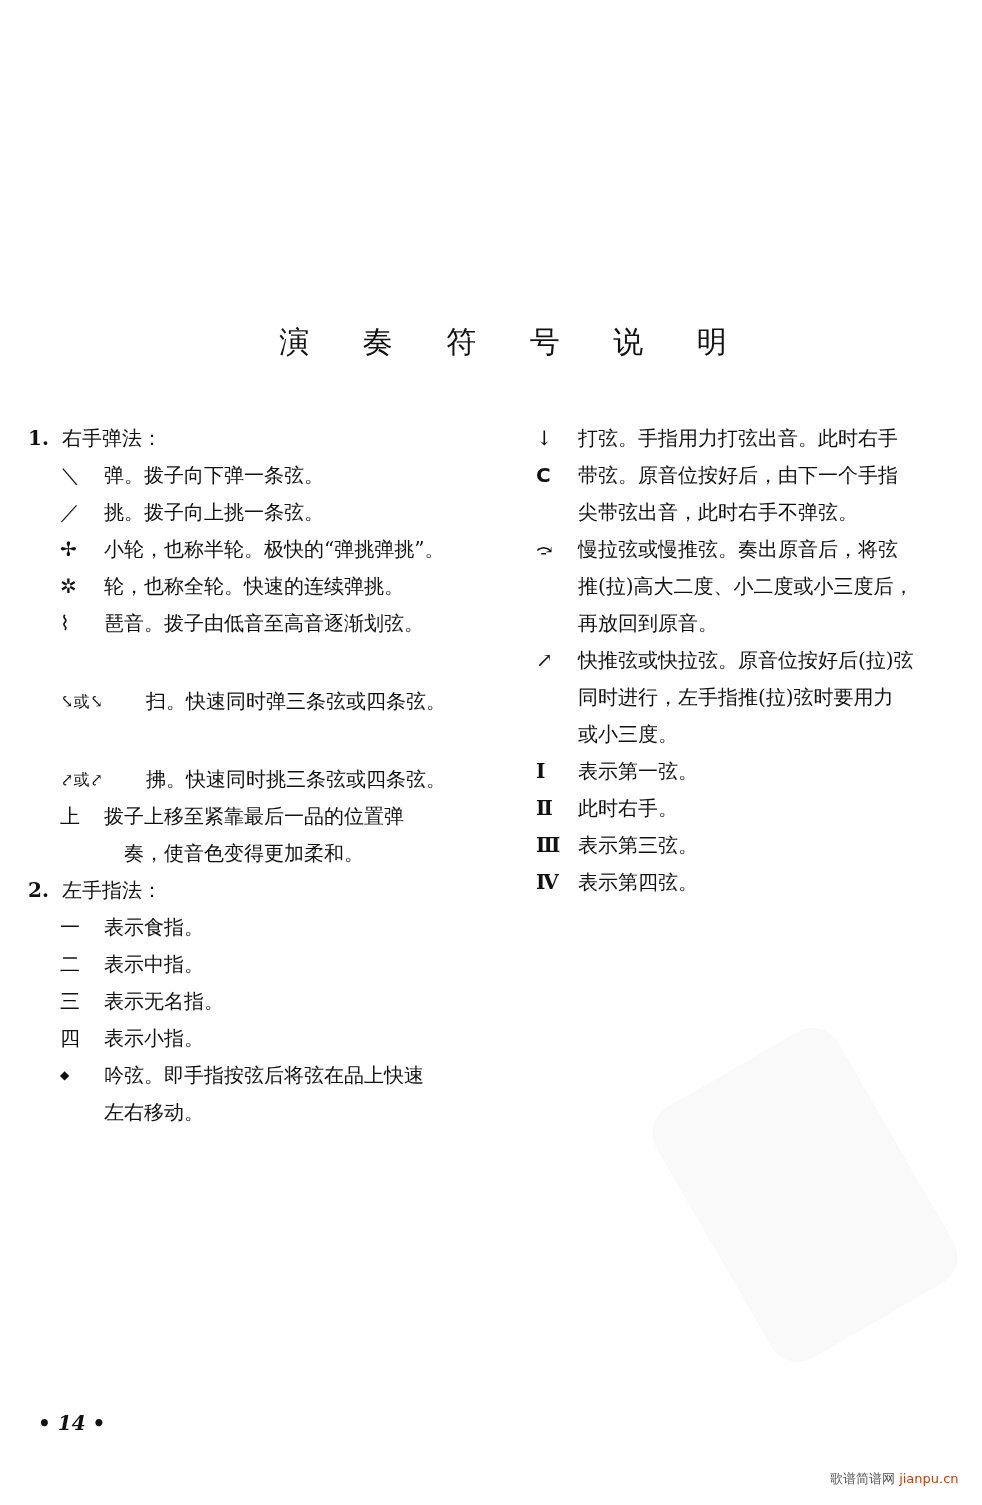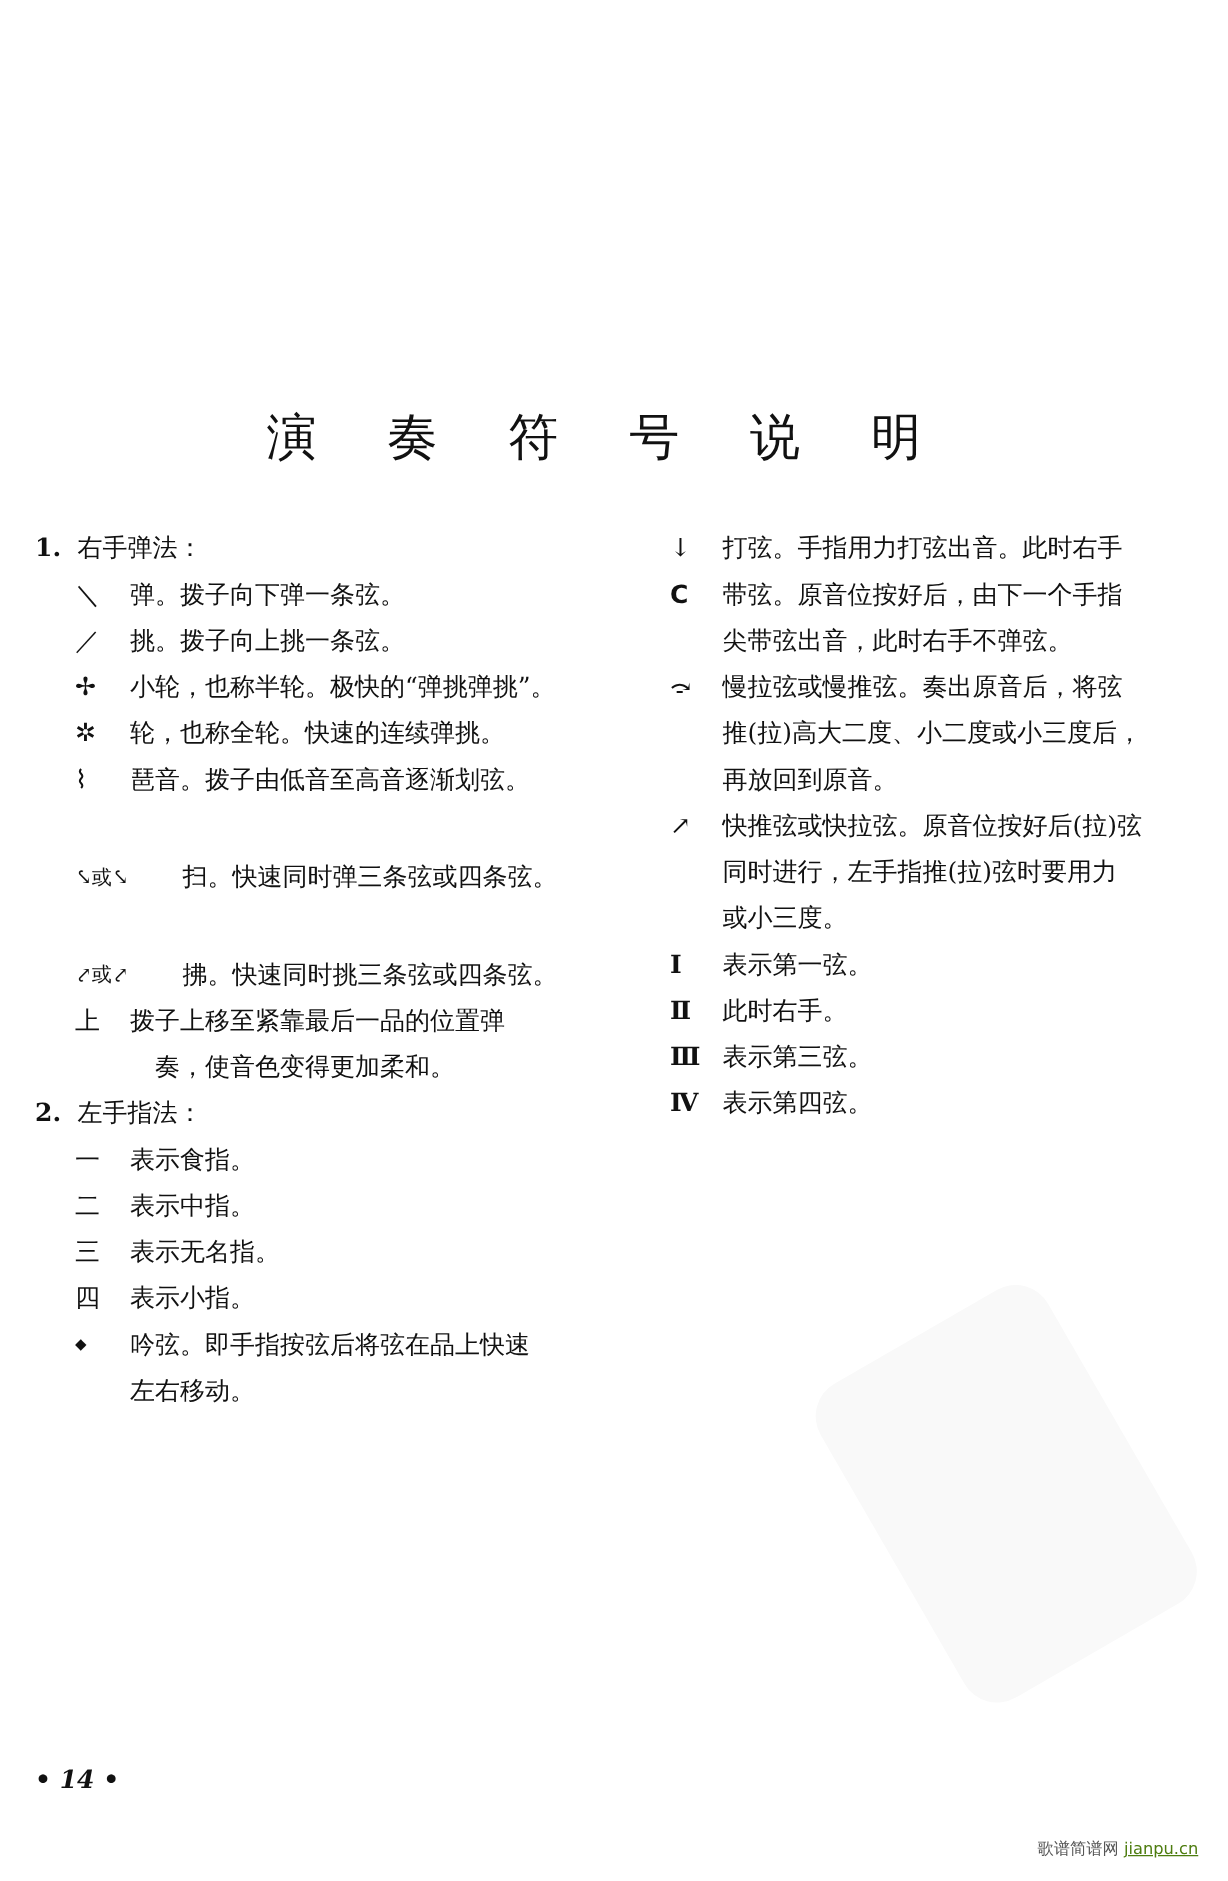--- a/index.html
+++ b/index.html
@@ -2,50 +2,50 @@
 <html><head>
 <meta charset="utf-8">
 <style>
   html, body { margin: 0; padding: 0; }
   body {
     width: 982px; height: 1505px; background: #ffffff; position: relative; overflow: hidden;
     font-family: "DejaVu Serif", "Liberation Serif", serif; color: #111;
   }
   .title {
     position: absolute; top: 322px; left: 0; width: 950px; text-align: center;
-    font-size: 40px; letter-spacing: 22px; text-indent: 22px; color: #111;
+    font-size: 30px; letter-spacing: 22px; text-indent: 22px; color: #111; padding-left: 28px;
   }
   .col { position: absolute; top: 420px; }
   .col-left { left: 28px; width: 440px; }
   .col-right { left: 500px; width: 440px; }
   .line { height: 37px; line-height: 37px; font-size: 20px; white-space: nowrap; position: relative; }
   .sec-num { display: inline-block; width: 34px; font-weight: bold; font-family: "DejaVu Serif", serif; }
   .item { position: relative; }
   .sym { position: absolute; left: 0; top: 0; width: 70px; text-align: left; font-size: 20px; }
   .txt { display: block; padding-left: 70px; }
   .cont { padding-left: 70px; display: block; }
   .left-items .sym { left: 32px; }
   .left-items .txt, .left-items .cont { padding-left: 76px; }
   .right-items .sym { left: 36px; }
   .right-items .txt, .right-items .cont { padding-left: 78px; }
   .wide .sym { width: 90px; font-size: 16px; }
   .wide .txt { padding-left: 118px; margin-top: 41px; }
   .roman { font-weight: bold; font-family: "DejaVu Serif", serif; }
   .page-num {
-    position: absolute; left: 28px; top: 1411px; font-size: 20px; font-style: italic; font-weight: bold;
+    position: absolute; left: 38px; top: 1411px; font-size: 20px; font-style: italic; font-weight: bold;
   }
   .watermark {
     position: absolute; left: 700px; top: 1050px; width: 210px; height: 290px;
     background: #f9f9f9; border-radius: 30px; transform: rotate(-30deg);
   }
   .site-mark {
     position: absolute; left: 830px; top: 1470px; font-size: 13px; color: #555;
     font-family: "DejaVu Sans", sans-serif;
   }
-  .site-mark .en { color: #4d7c0f; text-decoration: underline; }
+  .site-mark .en { color: #c2410c; }
 </style>
 </head>
 <body>
 
 <div class="watermark"></div>
 
 <div class="title">演 奏 符 号 说 明</div>
 
 <div class="col col-left left-items">
   <div class="line">

